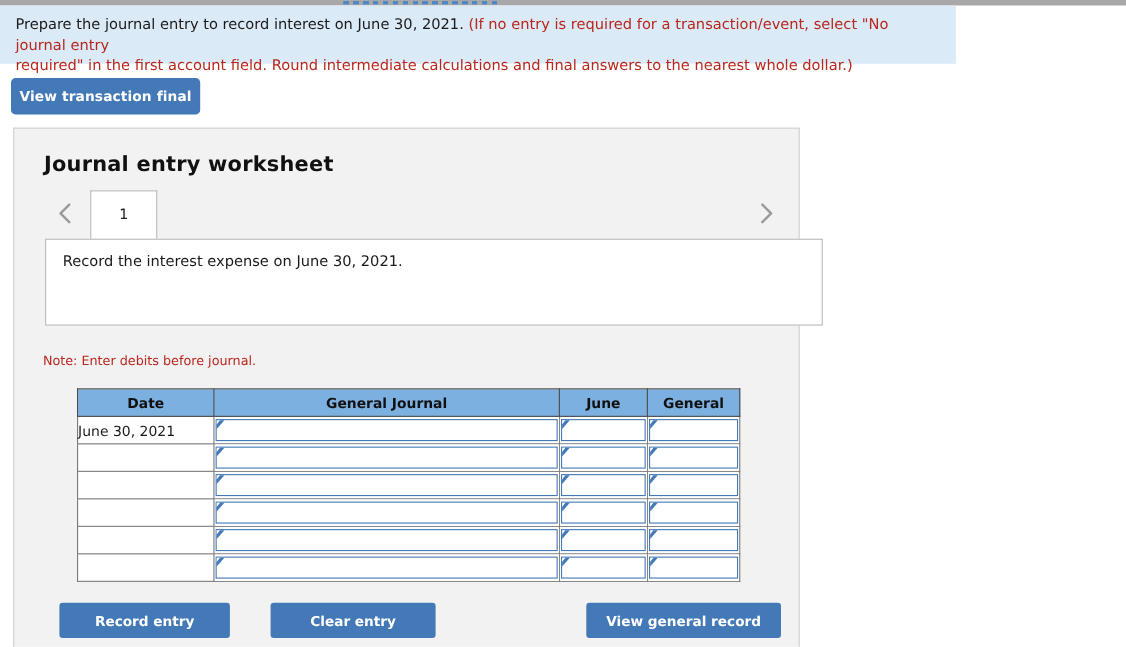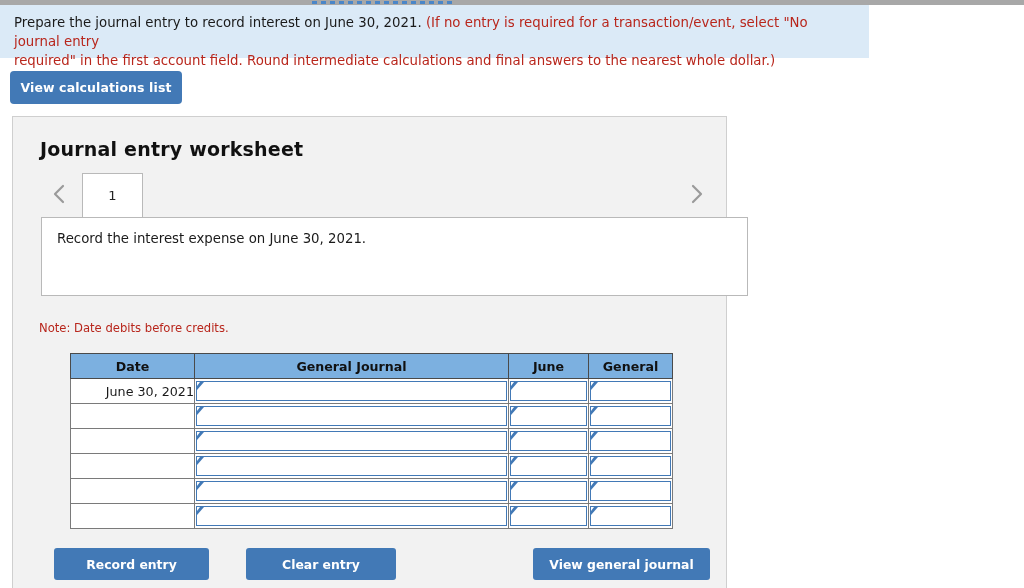--- a/index.html
+++ b/index.html
@@ -192,21 +192,21 @@
     height: 24px;
     padding: 0;
     vertical-align: middle;
   }
   .col-date   { width: 124px; }
   .col-gj     { width: 314px; }
   .col-debit  { width: 80px;  }
   .col-credit { width: 84px;  }
 
   .date-cell {
-    text-align: right;
+    text-align: left;
     font-size: 12.7px;
     color: #1a1a1a;
   }
 
   
   .input-cell {
     position: relative;
     padding: 0 !important;
     background: #ffffff;
   }
@@ -273,21 +273,21 @@
 </div>
 
 <div class="instruction-banner">
   <div class="instr-line">
     <span>Prepare the journal entry to record interest on June 30, 2021.</span>
     <span class="instr-red">(If no entry is required for a transaction/event, select "No journal entry</span>
   </div>
   <div class="instr-line instr-red">required" in the first account field. Round intermediate calculations and final answers to the nearest whole dollar.)</div>
 </div>
 
-<button class="view-tx-btn">View calculations list</button>
+<button class="view-tx-btn">View transaction final</button>
 
 <div class="worksheet-panel">
 
   <div class="worksheet-title">Journal entry worksheet</div>
 
   <div class="tab-strip">
     <div class="chev chev-left">
       <svg width="22" height="26" viewBox="0 0 22 26">
         <polyline points="15,5 7,13 15,21" fill="none" stroke="#9a9a9a" stroke-width="2.2" stroke-linecap="round" stroke-linejoin="round"></polyline>
       </svg>
@@ -297,21 +297,21 @@
       <svg width="22" height="26" viewBox="0 0 22 26">
         <polyline points="7,5 15,13 7,21" fill="none" stroke="#9a9a9a" stroke-width="2.2" stroke-linecap="round" stroke-linejoin="round"></polyline>
       </svg>
     </div>
   </div>
 
   <div class="task-box">
     <div class="task-text">Record the interest expense on June 30, 2021.</div>
   </div>
 
-  <div class="note-text">Note: Date debits before credits.</div>
+  <div class="note-text">Note: Enter debits before journal.</div>
 
   <table class="journal-table">
     <colgroup>
       <col class="col-date">
         <col class="col-gj">
         <col class="col-debit">
         <col class="col-credit">
     </colgroup>
     <thead>
       <tr>
@@ -429,16 +429,16 @@
               <span class="tri-marker"></span>
             </div>
         </td>
       </tr>
     </tbody>
   </table>
 
   <div class="btn-row">
     <button class="fbtn fbtn-clear">Clear entry</button>
     <button class="fbtn fbtn-record">Record entry</button>
-    <button class="fbtn fbtn-view">View general journal</button>
+    <button class="fbtn fbtn-view">View general record</button>
   </div>
 
 </div>
 
 </body></html>

